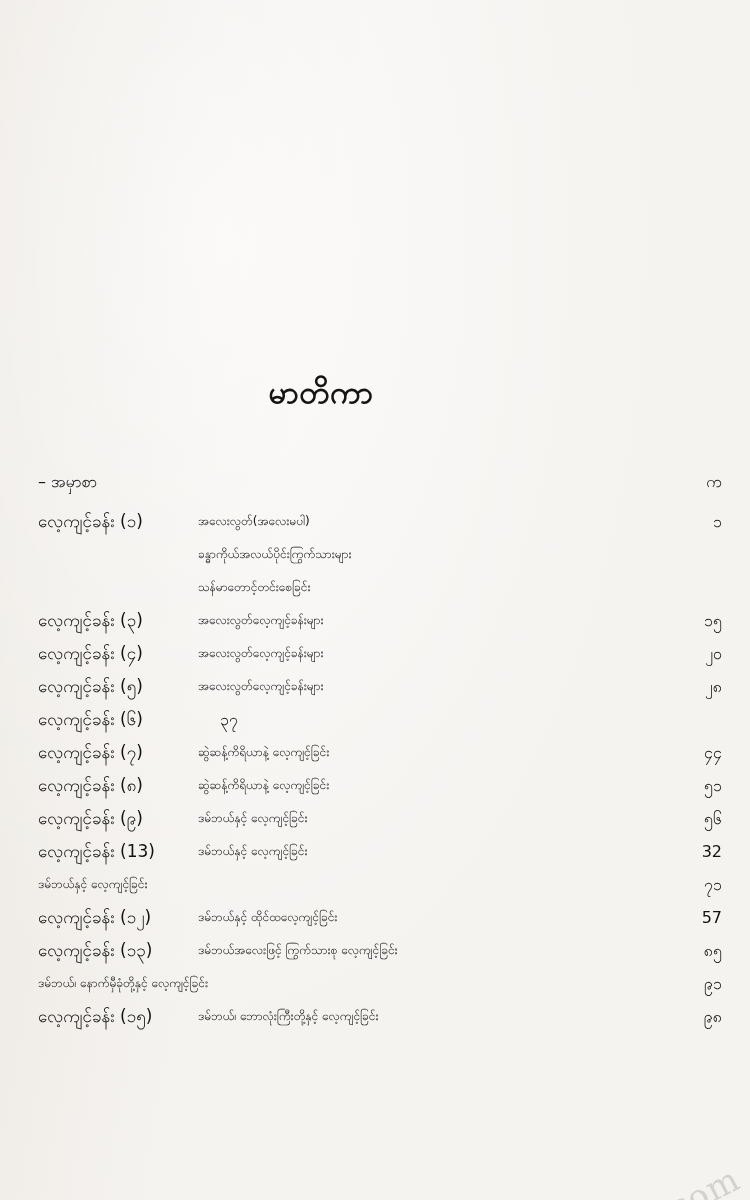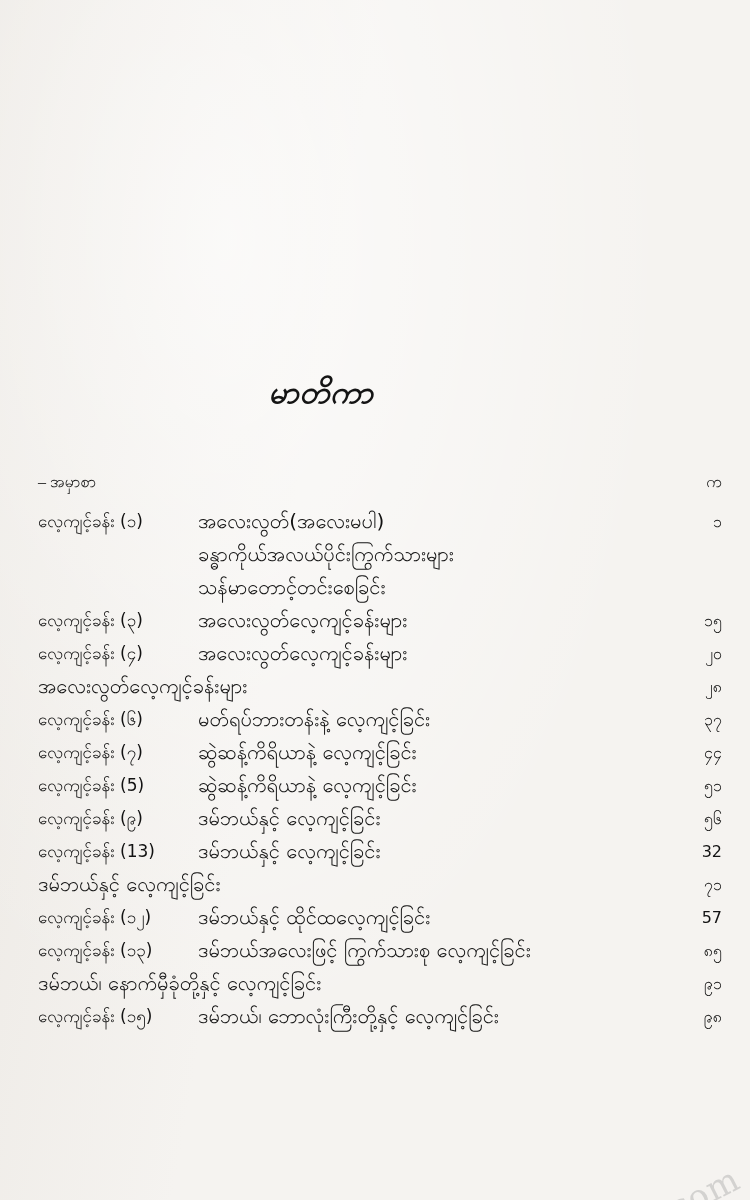--- a/index.html
+++ b/index.html
@@ -34,29 +34,27 @@
   .title {
     position: absolute;
     top: 372px;
     left: 0;
     width: 642px;
     text-align: center;
     font-size: 31px;
     font-weight: bold;
     color: #141414;
     letter-spacing: 0.5px;
-    font-style: italic;
   }
   .preface {
     position: absolute;
     top: 471px;
     left: 38px;
     font-size: 16px;
     color: #151515;
-    font-family: Liberation Serif, serif;
   }
   .preface-page {
     position: absolute;
     top: 471px;
     right: 28px;
     font-size: 16px;
     color: #151515;
   }
   .toc {
     position: absolute;
@@ -74,21 +72,21 @@
   .lbl {
     width: 160px;
     flex: 0 0 160px;
     font-size: 17px;
     color: #121212;
     white-space: nowrap;
     line-height: 33px;
   }
   .desc {
     flex: 1 1 auto;
-    font-size: 20px;
+    font-size: 12px;
     color: #121212;
     line-height: 33px;
   }
   .desc .cont {
     display: block;
     line-height: 33px;
   }
   .pg {
     flex: 0 0 40px;
     width: 40px;
@@ -138,41 +136,39 @@
         <div class="pg">၁၅</div>
       </div>
       <div class="row">
         <div class="lbl">လေ့ကျင့်ခန်း (၄)</div>
         <div class="desc">
           <span class="cont">အလေးလွတ်လေ့ကျင့်ခန်းများ</span>
         </div>
         <div class="pg">၂၀</div>
       </div>
       <div class="row">
+        <div class="lbl">လေ့ကျင့်ခန်း (၅)</div>
         <div class="desc">
           <span class="cont">အလေးလွတ်လေ့ကျင့်ခန်းများ</span>
         </div>
         <div class="pg">၂၈</div>
       </div>
       <div class="row">
         <div class="lbl">လေ့ကျင့်ခန်း (၆)</div>
-        <div class="desc">
-          <span class="cont">မတ်ရပ်ဘားတန်းနဲ့ လေ့ကျင့်ခြင်း</span>
-        </div>
         <div class="pg">၃၇</div>
       </div>
       <div class="row">
         <div class="lbl">လေ့ကျင့်ခန်း (၇)</div>
         <div class="desc">
           <span class="cont">ဆွဲဆန့်ကိရိယာနဲ့ လေ့ကျင့်ခြင်း</span>
         </div>
         <div class="pg">၄၄</div>
       </div>
       <div class="row">
-        <div class="lbl">လေ့ကျင့်ခန်း (5)</div>
+        <div class="lbl">လေ့ကျင့်ခန်း (၈)</div>
         <div class="desc">
           <span class="cont">ဆွဲဆန့်ကိရိယာနဲ့ လေ့ကျင့်ခြင်း</span>
         </div>
         <div class="pg">၅၁</div>
       </div>
       <div class="row">
         <div class="lbl">လေ့ကျင့်ခန်း (၉)</div>
         <div class="desc">
           <span class="cont">ဒမ်ဘယ်နှင့် လေ့ကျင့်ခြင်း</span>
         </div>

